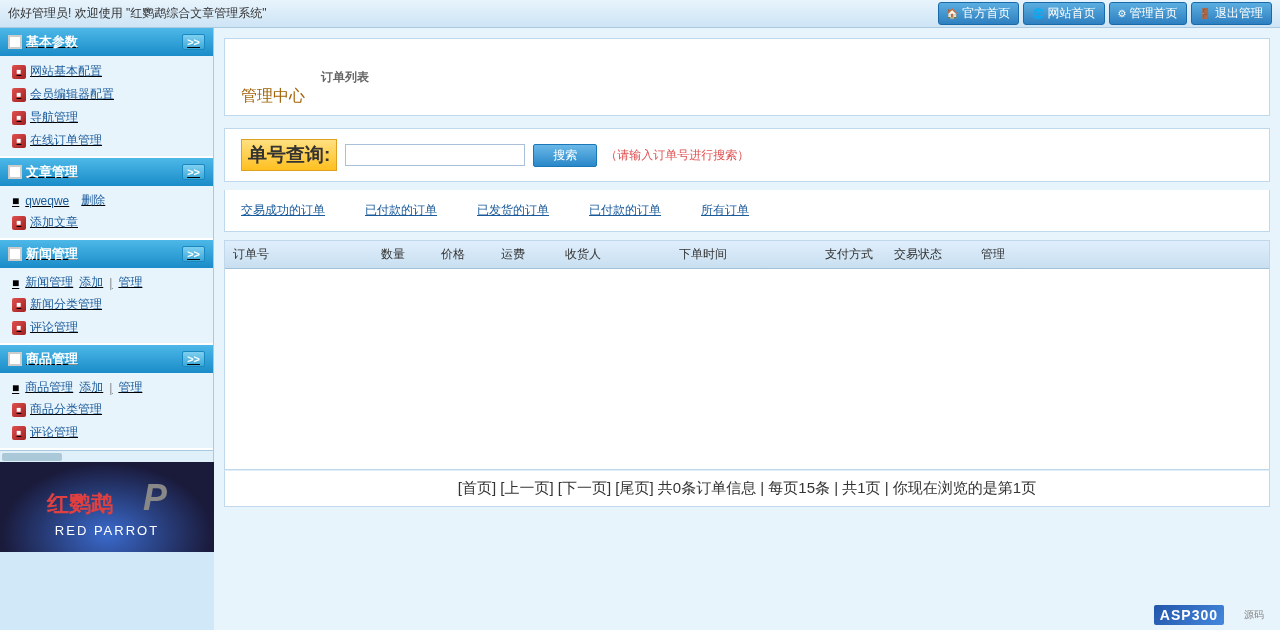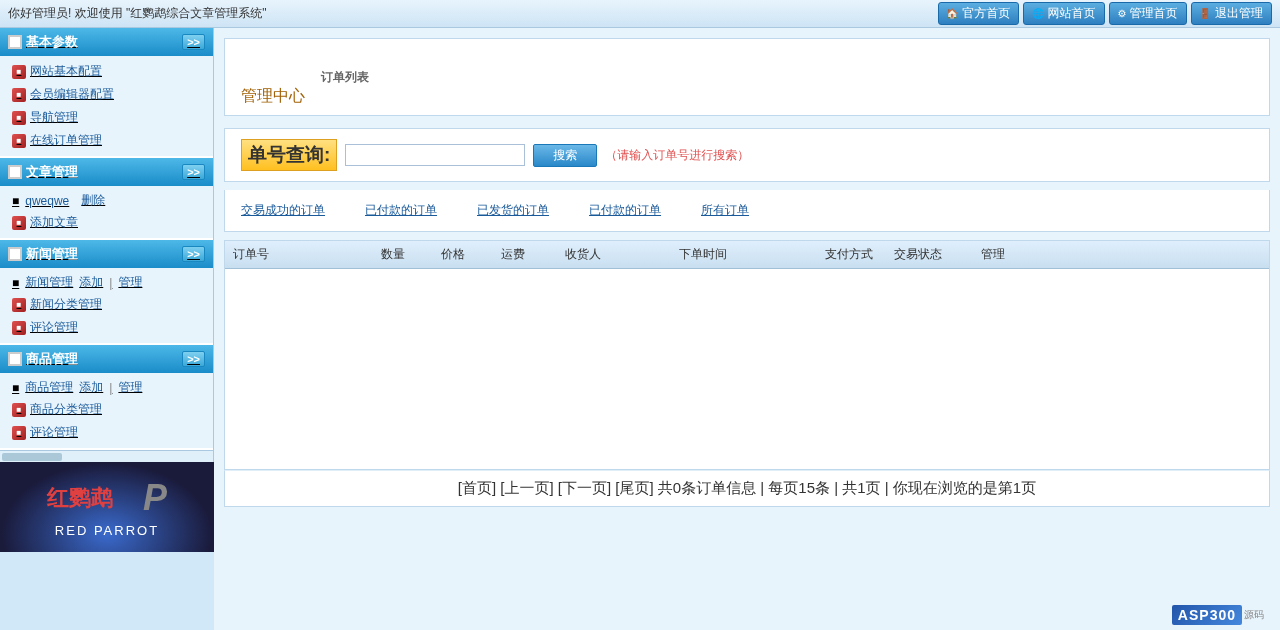--- a/index.html
+++ b/index.html
@@ -277,21 +277,21 @@
       background: radial-gradient(ellipse at 50% 80%, #3a6acc 0%, #1a1a3a 70%);
       width: 100%;
       height: 90px;
       display: flex;
       align-items: center;
       justify-content: center;
       flex-direction: column;
       gap: 2px;
       padding: 8px;
     }
-    .logo-row { display: flex; align-items: center; gap: 22px; }
+    .logo-row { display: flex; align-items: flex-end; gap: 22px; }
   </style>
 </head>
 <body>
 
 <div id="top-bar">
   <span class="welcome">你好管理员! 欢迎使用 "红鹦鹉综合文章管理系统"</span>
   <div class="nav-buttons">
     <a class="nav-btn">
       <span class="btn-icon">🏠</span>
       <span>官方首页</span>
@@ -476,17 +476,17 @@
     </div>
 
     <div id="pagination">
       <span>[首页] [上一页] [下一页] [尾页] 共0条订单信息  |  每页15条  |  共1页  |  你现在浏览的是第1页</span>
     </div>
 
   </div>
 </div>
 
 <div style="position:fixed;bottom:0;right:0;width:200px;height:30px;display:flex;align-items:center;justify-content:flex-end;padding-right:16px;background:transparent;">
-  <div style="display:flex;align-items:center;gap:2px;">
+  <div style="display:flex;align-items:center;gap:20px;">
     <div style="background:linear-gradient(135deg,#2255aa,#4488dd);color:#fff;font-weight:bold;font-size:14px;padding:2px 6px;border-radius:2px;letter-spacing:1px;">ASP300</div>
     <div style="color:#888;font-size:10px;">源码</div>
   </div>
 </div>
 
 </body></html>

